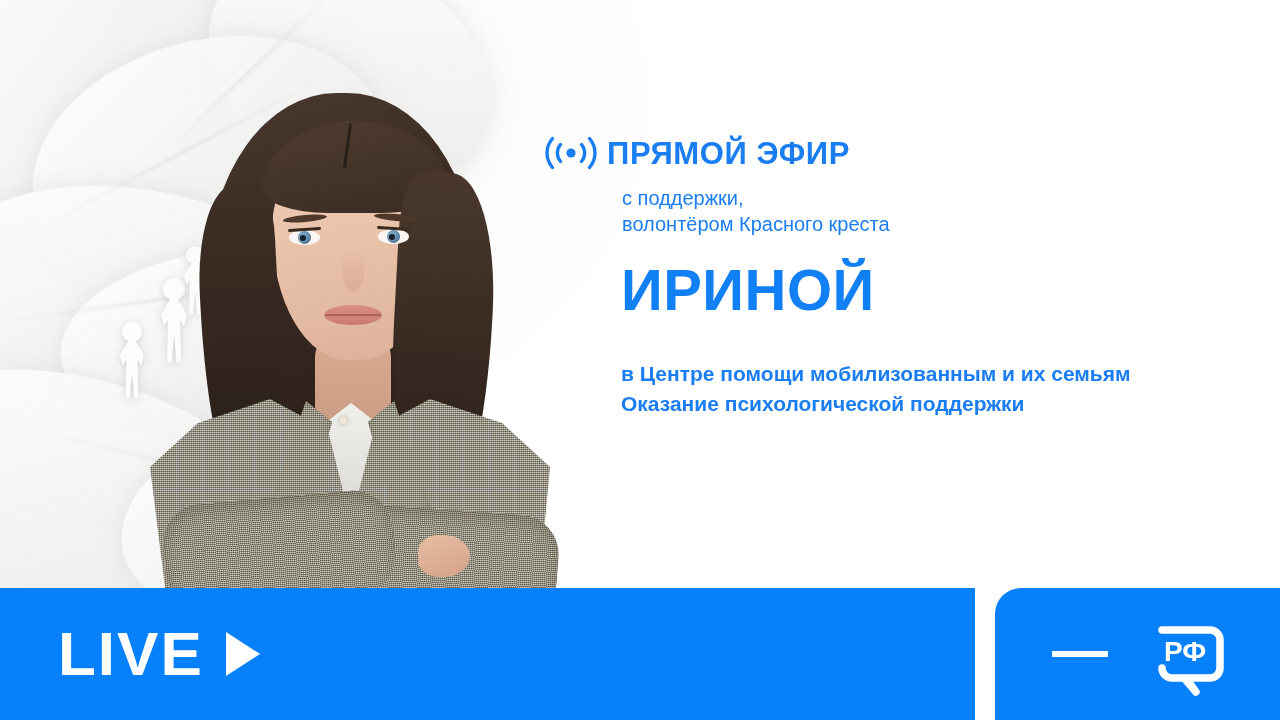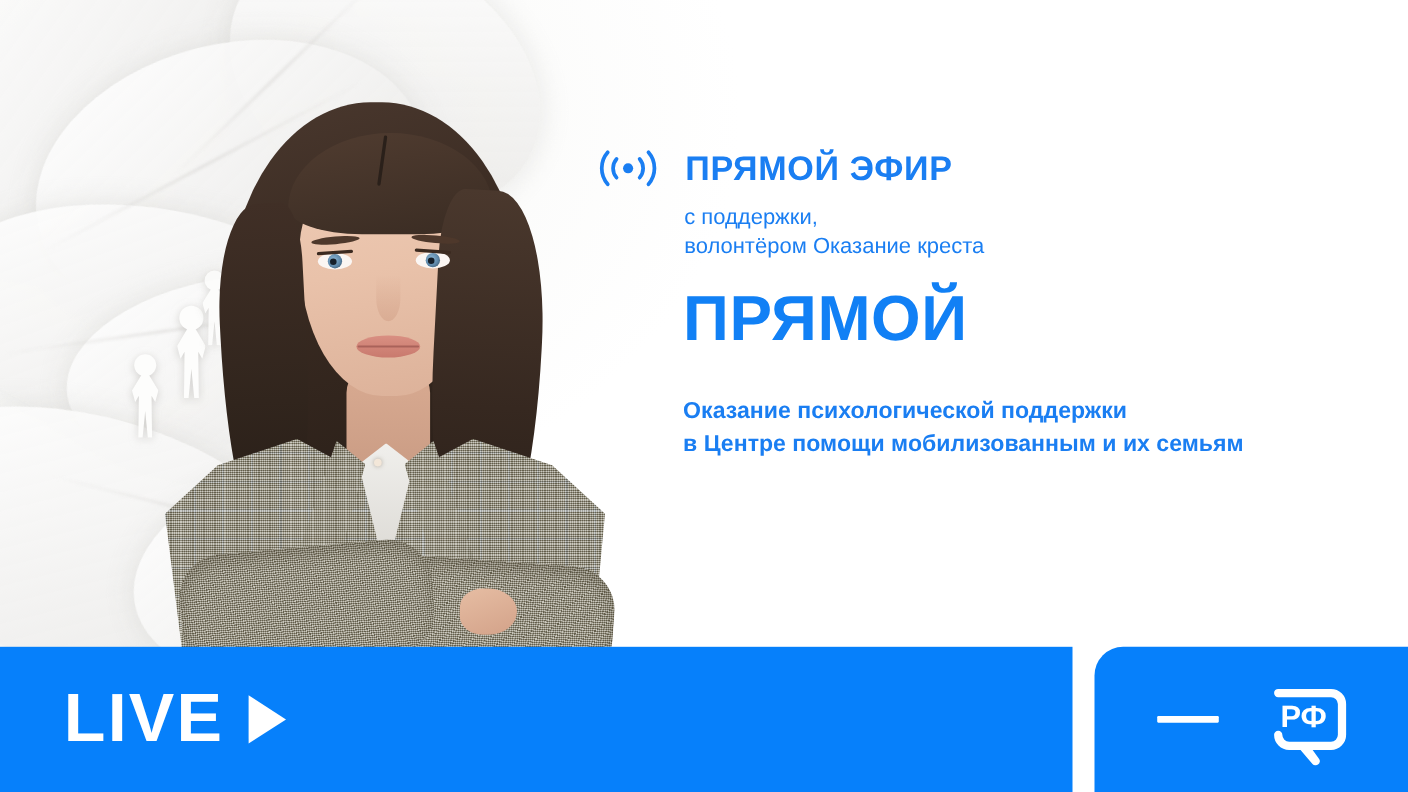--- a/index.html
+++ b/index.html
@@ -259,21 +259,21 @@
   
   .textblock {
     position: absolute;
     left: 543px;
     top: 133px;
     width: 720px;
   }
   .live-row {
     display: flex;
     align-items: center;
-    gap: 24px;
+    gap: 8px;
   }
   .broadcast-icon {
     width: 56px;
     height: 40px;
     flex: none;
   }
   .live-title {
     font-size: 31px;
     font-weight: 700;
     letter-spacing: 0.6px;
@@ -442,30 +442,30 @@
         <path d="M17.5 11.5 A 13 13 0 0 0 17.5 28.5" fill="none" stroke="#1a7ef2" stroke-width="3.4" stroke-linecap="round"></path>
         <path d="M38.5 11.5 A 13 13 0 0 1 38.5 28.5" fill="none" stroke="#1a7ef2" stroke-width="3.4" stroke-linecap="round"></path>
         <path d="M9.5 5.5 A 22 22 0 0 0 9.5 34.5" fill="none" stroke="#1a7ef2" stroke-width="3.4" stroke-linecap="round"></path>
         <path d="M46.5 5.5 A 22 22 0 0 1 46.5 34.5" fill="none" stroke="#1a7ef2" stroke-width="3.4" stroke-linecap="round"></path>
       </svg>
       <div class="live-title">ПРЯМОЙ ЭФИР</div>
     </div>
 
     <div class="role-lines">
       <div>с поддержки,</div>
-      <div>волонтёром Оказание креста</div>
+      <div>волонтёром Красного креста</div>
     </div>
 
     <div class="guest-name">
-      <div>ПРЯМОЙ</div>
+      <div>ИРИНОЙ</div>
     </div>
 
     <div class="desc-lines">
+      <div>в Центре помощи мобилизованным и их семьям</div>
       <div>Оказание психологической поддержки</div>
-      <div>в Центре помощи мобилизованным и их семьям</div>
     </div>
   </div>
 
   <div class="banner">
     <div class="banner-left">
       <div class="live-word">LIVE</div>
       <div class="play-triangle"></div>
     </div>
 
     <div class="banner-gap"></div>

